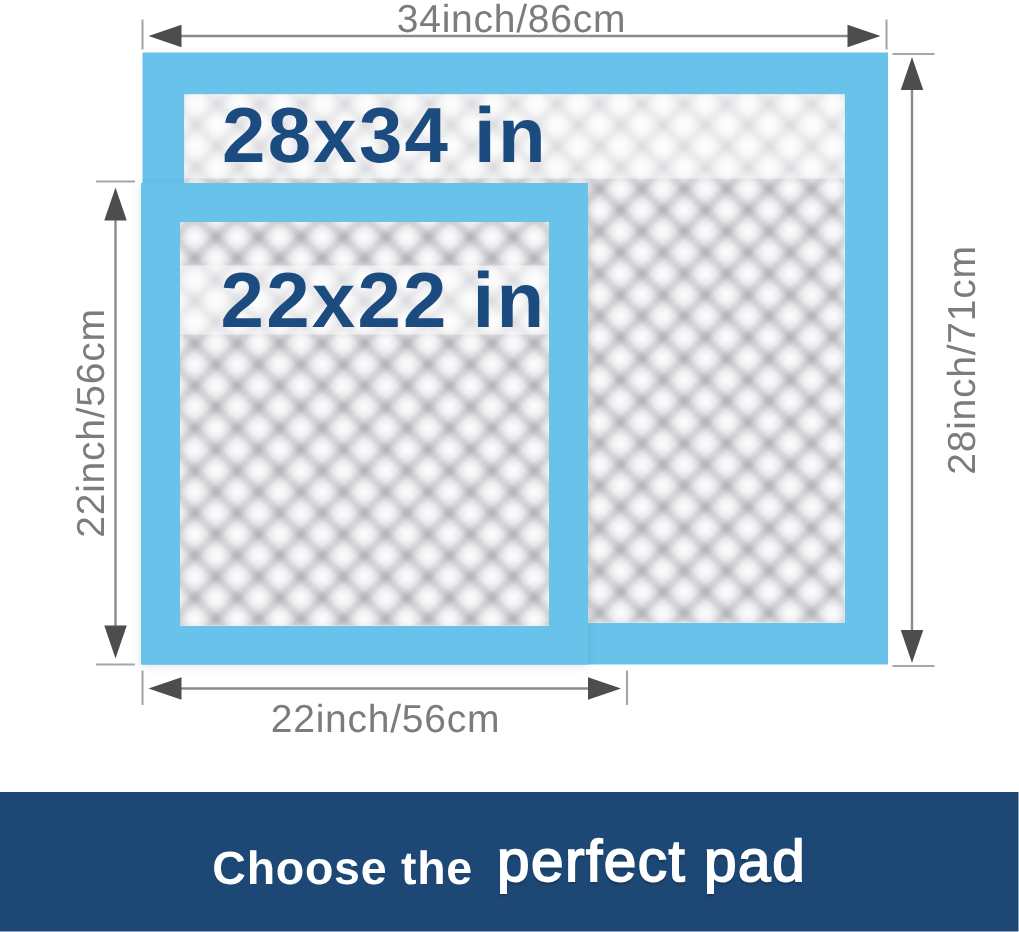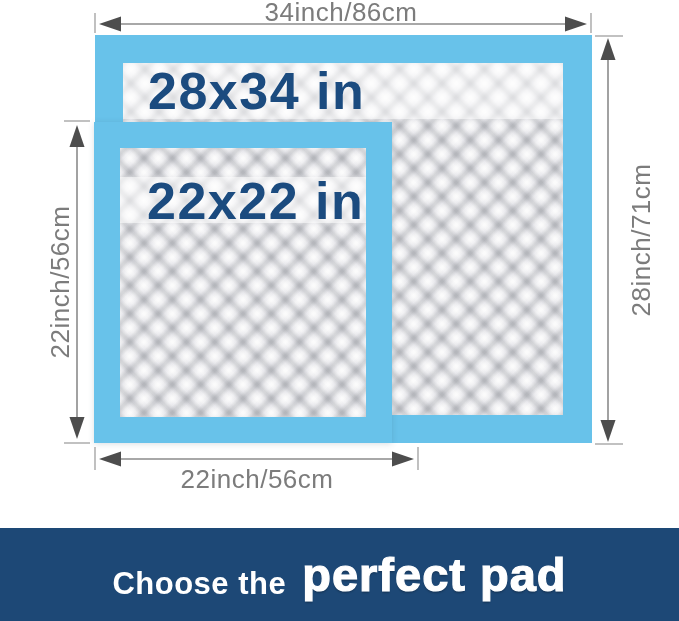--- a/index.html
+++ b/index.html
@@ -54,21 +54,21 @@
 
   
   .banner{
     position:absolute;left:0;top:528px;width:679px;height:93px;
     background:var(--banner-bg,#1D4876);
     display:flex;align-items:center;justify-content:center;
   }
   .banner-row{display:flex;align-items:flex-end;gap:16px;color:var(--banner-text,#FFFFFF);}
   .banner-regular{font-size:31px;font-weight:bold;letter-spacing:0.5px;}
   .banner-bold{
-    font-size:47px;font-weight:bold;letter-spacing:1px;
+    font-size:39px;font-weight:normal;letter-spacing:1px;
     -webkit-text-stroke:1.2px #ffffff;
     text-shadow:0 2px 2px rgba(0,0,0,0.25);
   }
 </style>
 </head>
 <body>
 
 <div class="stage">
 
   <div class="pad pad-large">

